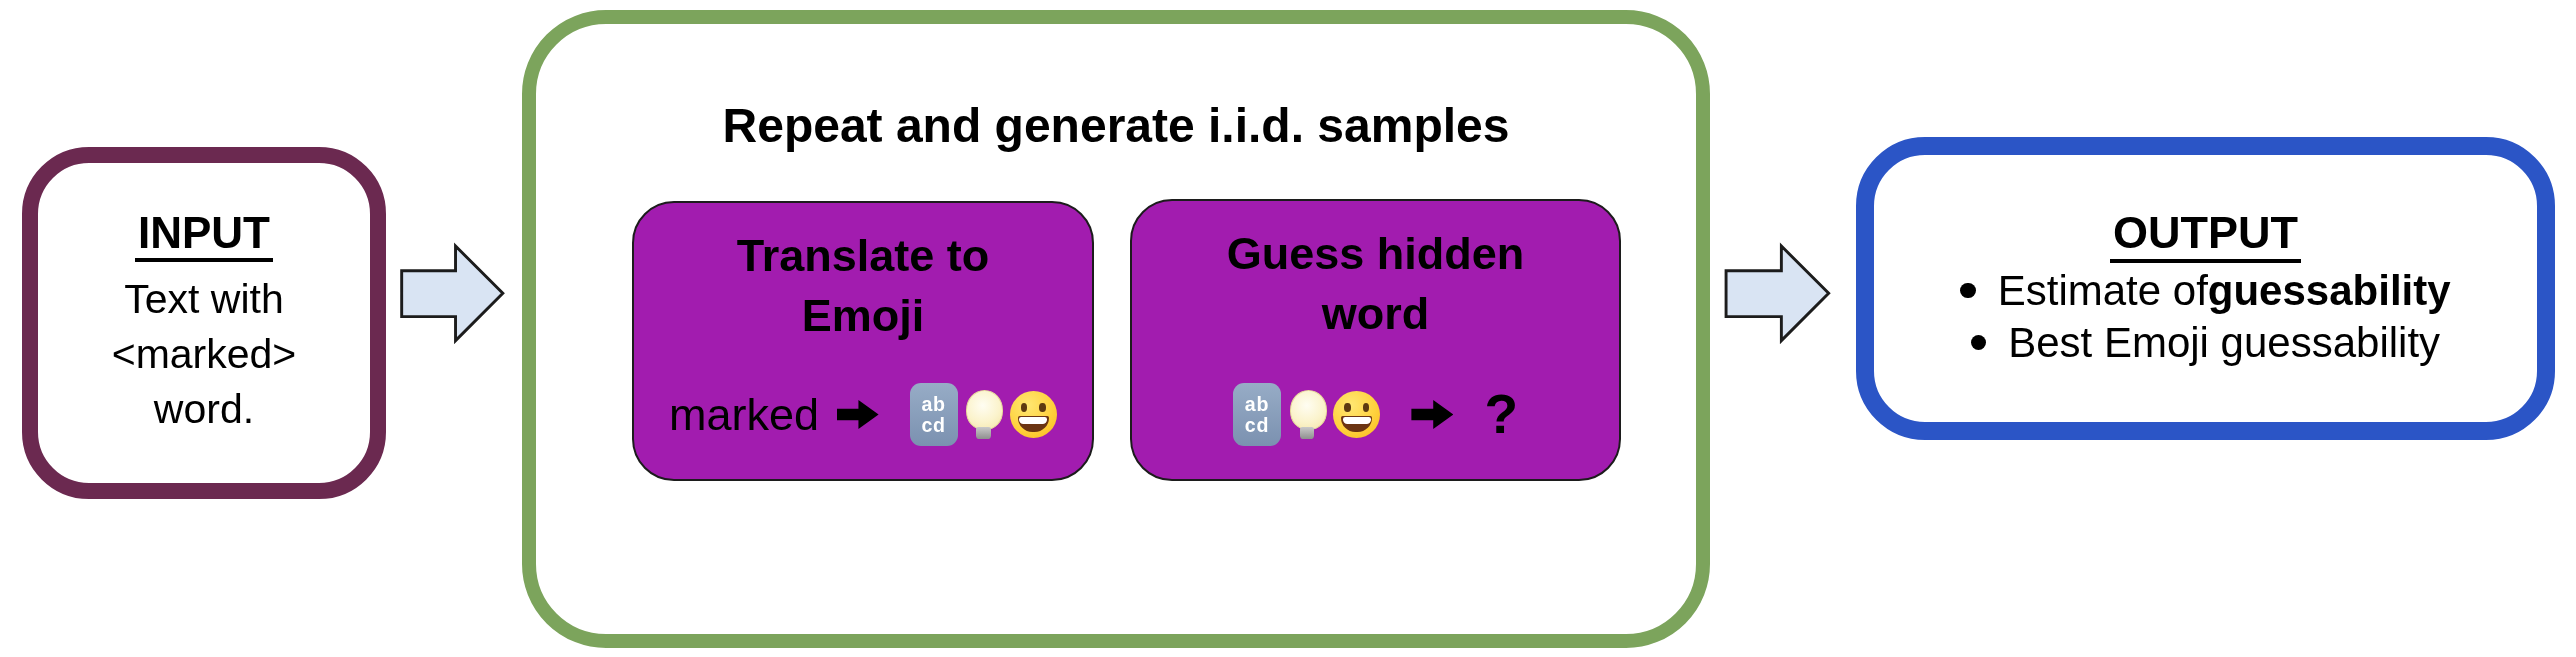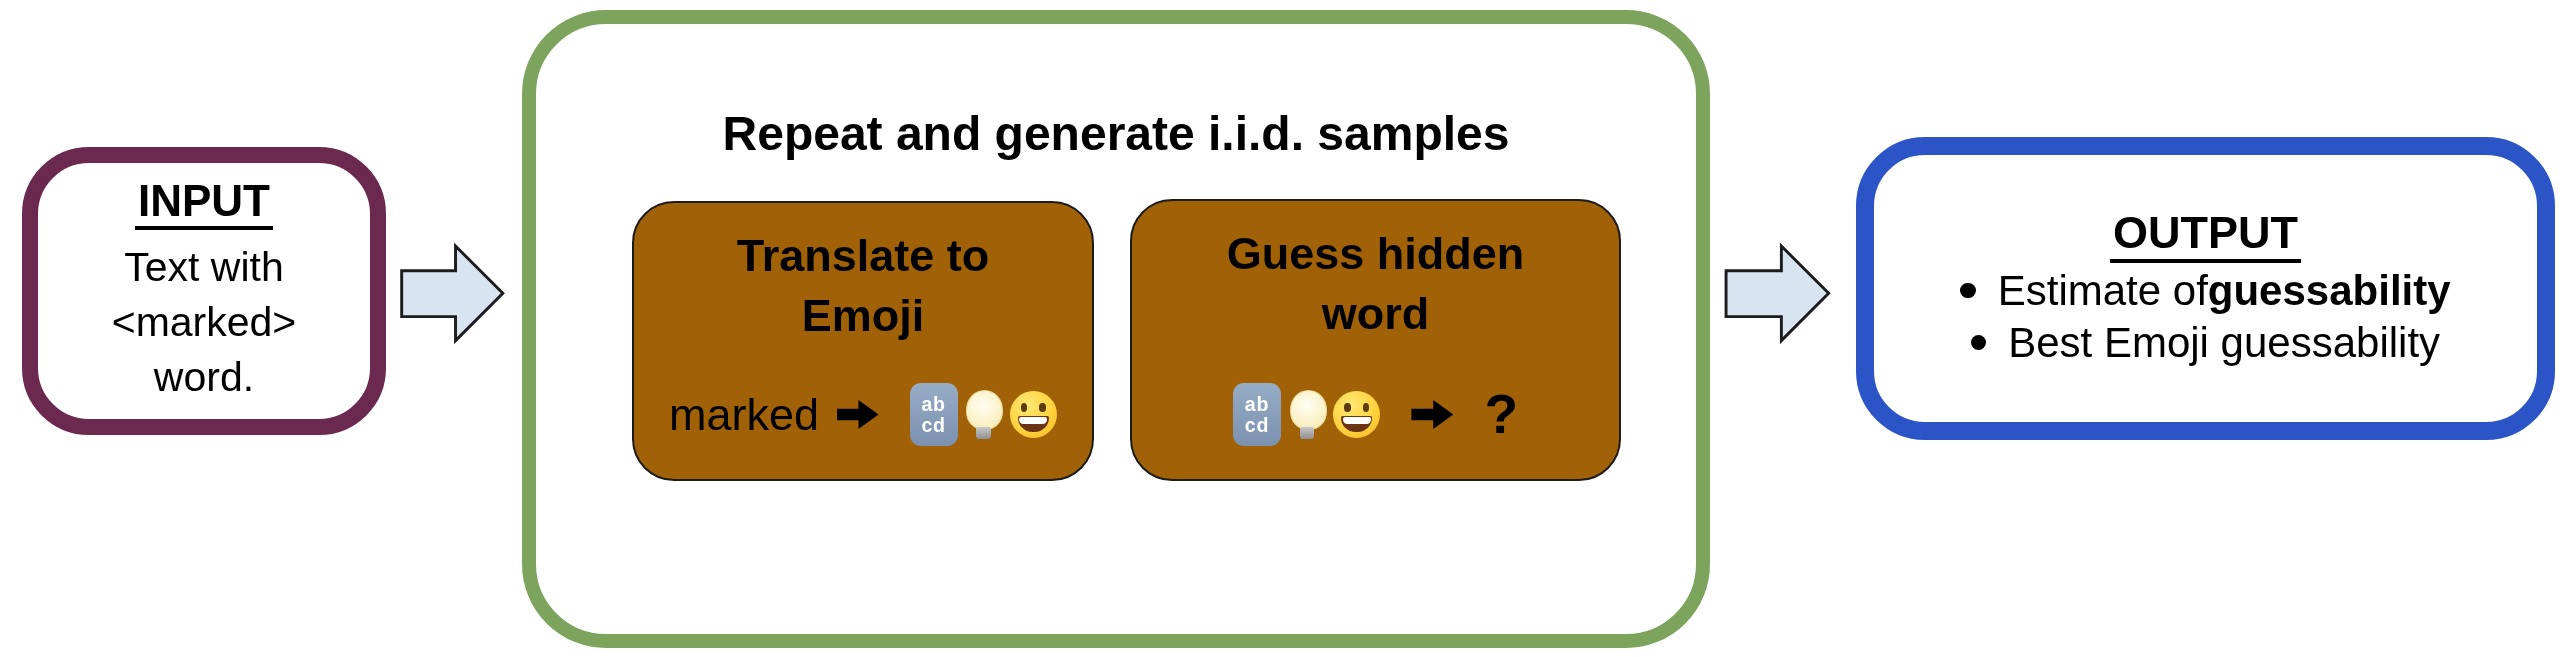--- a/index.html
+++ b/index.html
@@ -5,21 +5,21 @@
   html,body{margin:0;padding:0;background:#ffffff;}
   .canvas{
     position:relative;
     width:2576px;height:658px;
     background:#ffffff;
     font-family:"Liberation Sans", sans-serif;
     overflow:hidden;
   }
   
   .input-box{
-    position:absolute;left:22px;top:147px;width:364px;height:288px;
+    position:absolute;left:22px;top:147px;width:364px;height:352px;
     box-sizing:border-box;
     border:16px solid #6B2950;border-radius:67px;background:#ffffff;
     display:flex;flex-direction:column;align-items:center;justify-content:center;
     text-align:center;color:#000;
   }
   .input-title{
     font-size:44px;font-weight:bold;line-height:48px;
     border-bottom:4.4px solid #000;padding:0 2.9px 1.5px 2.9px;margin-bottom:10.2px;
     display:inline-block;
   }
@@ -27,25 +27,25 @@
   
   .arrow-layer{position:absolute;left:0;top:0;width:2576px;height:658px;pointer-events:none;}
   
   .process-box{
     position:absolute;left:522px;top:10.2px;width:1188px;height:638px;
     box-sizing:border-box;
     border:14.6px solid #7CA45C;border-radius:84px;background:#ffffff;
   }
   .process-title{
     position:absolute;left:522px;top:97px;width:1188px;
-    text-align:center;font-size:48px;font-weight:bold;color:#000;line-height:58px;margin-top:8px;
+    text-align:center;font-size:48px;font-weight:bold;color:#000;line-height:58px;
   }
   .inner-box{
     position:absolute;box-sizing:border-box;
-    background:#a16207;border:2.2px solid #1c1c1c;border-radius:42px;
+    background:#a21caf;border:2.2px solid #1c1c1c;border-radius:42px;
     text-align:center;color:#000;
   }
   .translate-box{left:632px;top:201px;width:462px;height:280px;}
   .guess-box{left:1130px;top:199px;width:491px;height:282px;}
   .inner-title{font-size:45px;font-weight:bold;line-height:60px;margin-top:23px;}
   .emoji-row{
     position:absolute;left:0;right:0;bottom:33px;
     display:flex;align-items:center;justify-content:center;
   }
   .source-word{font-size:45px;line-height:47px;}

